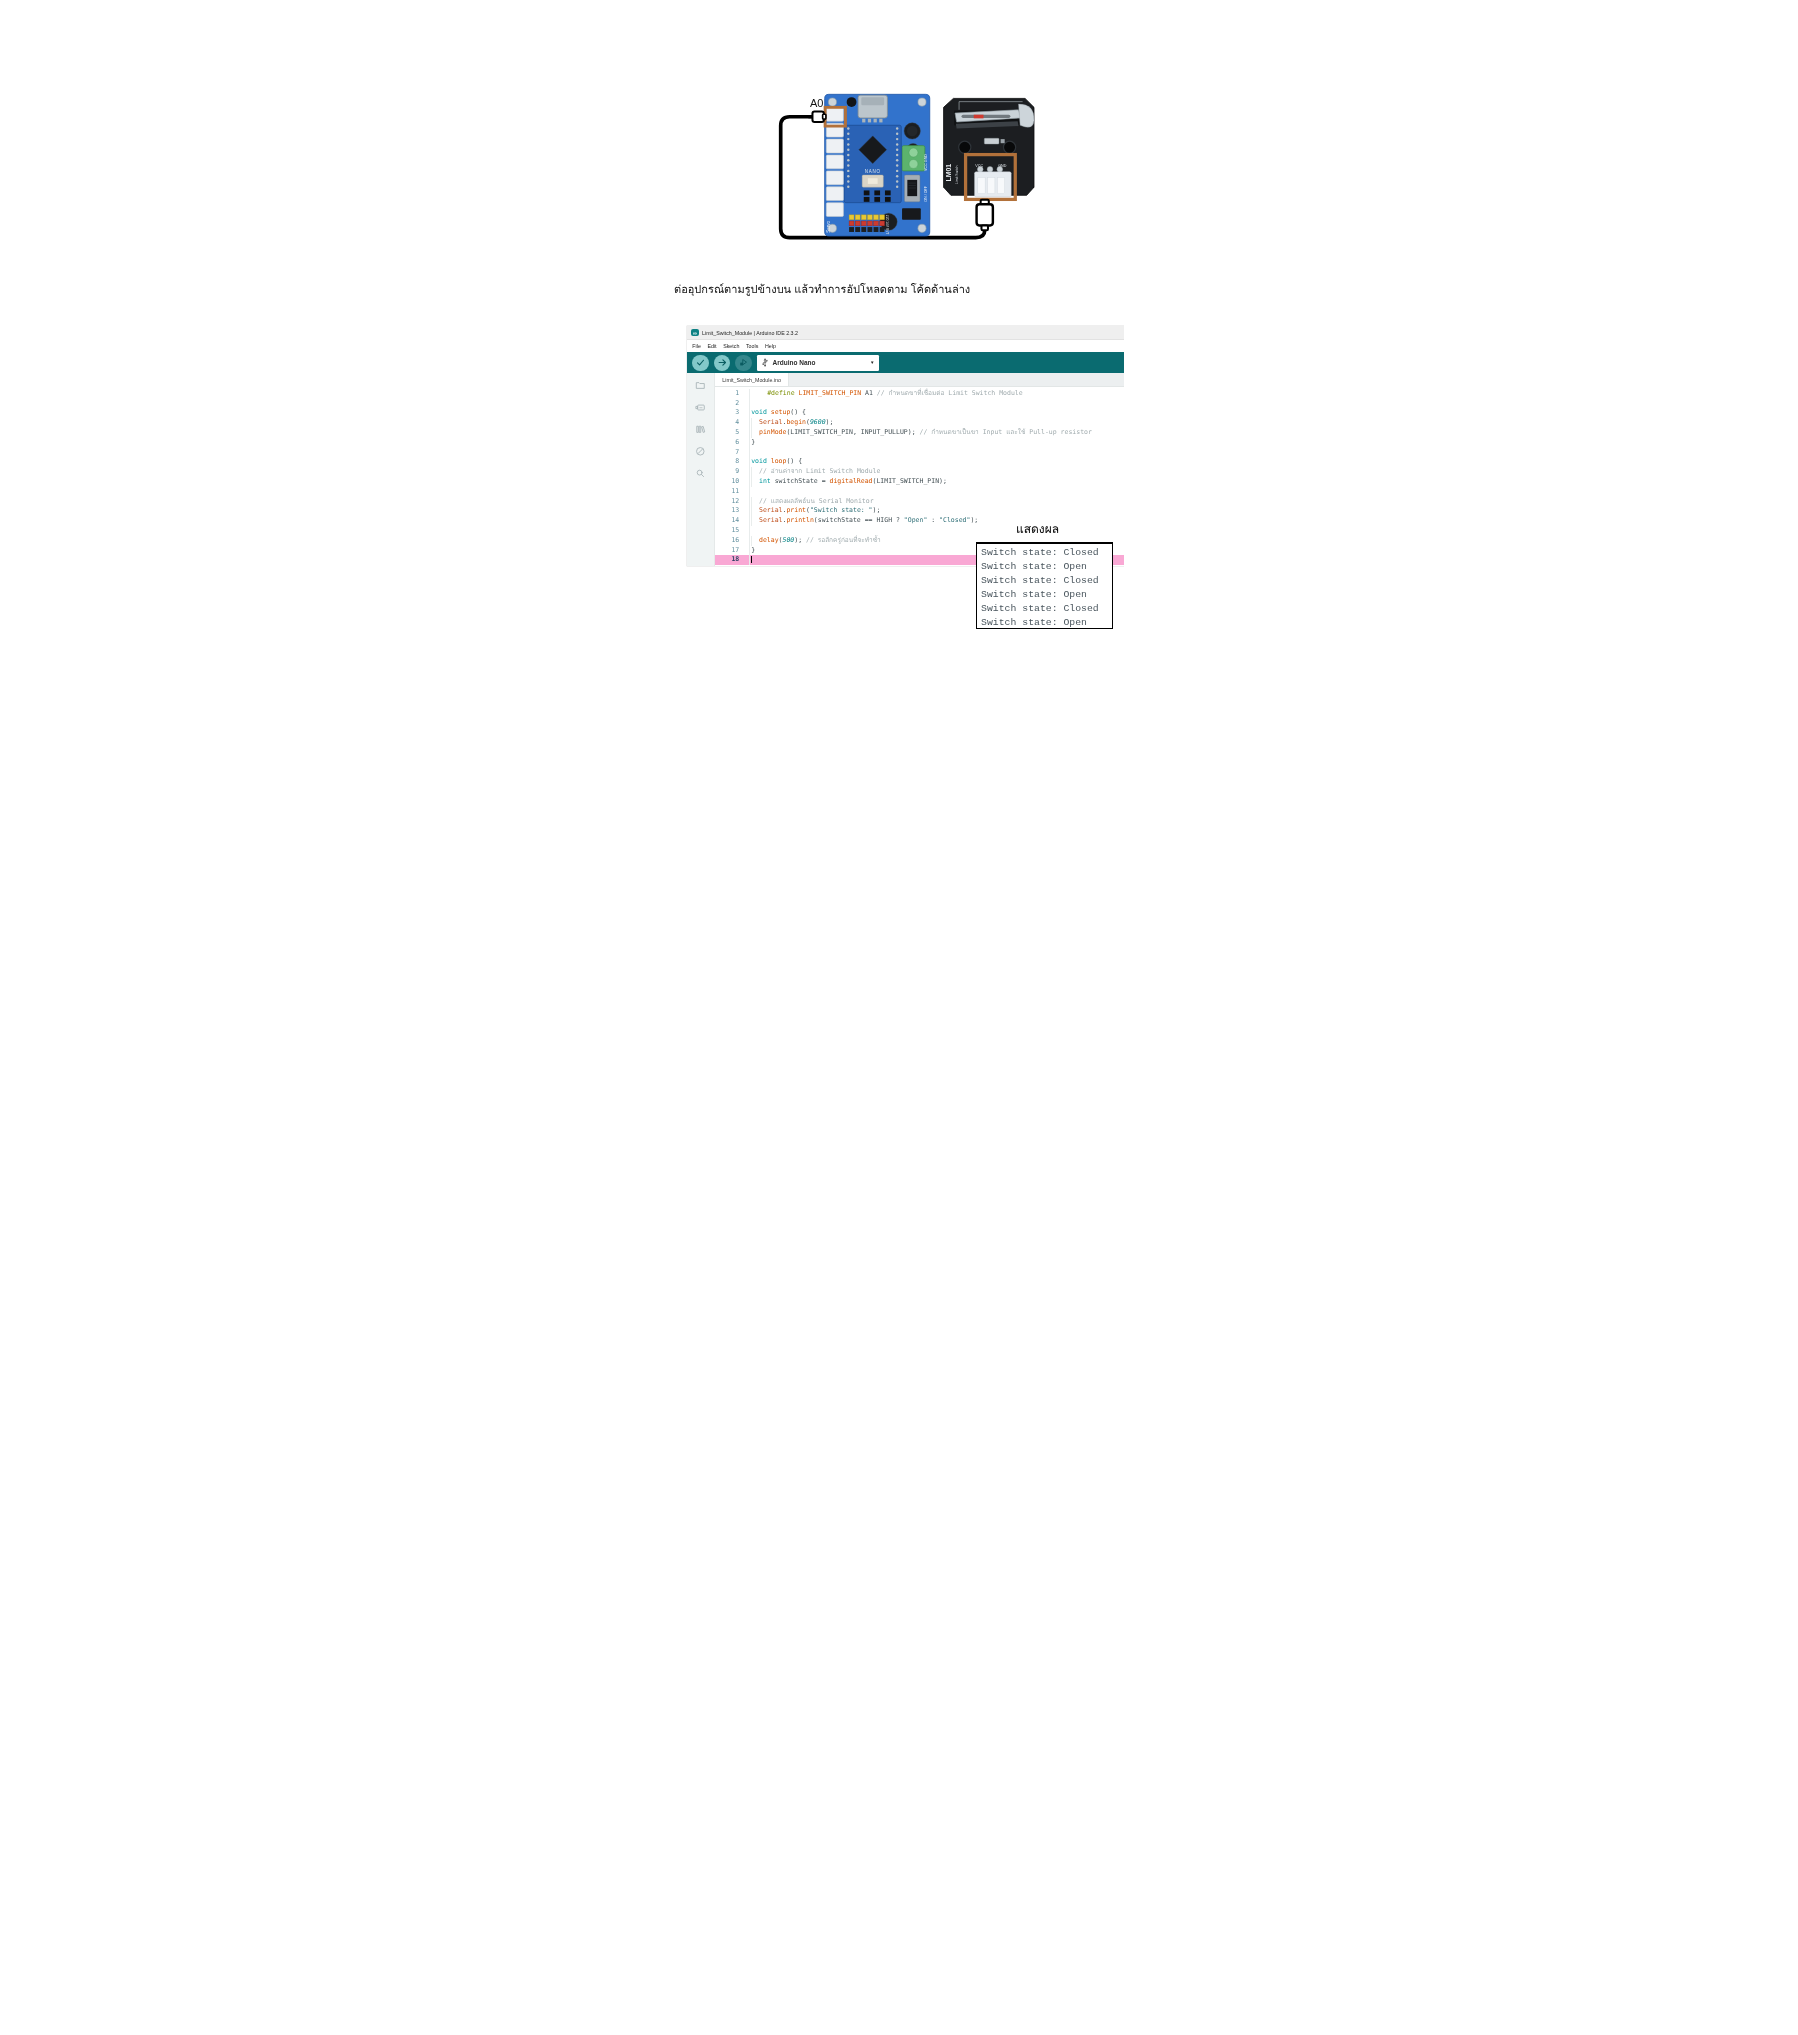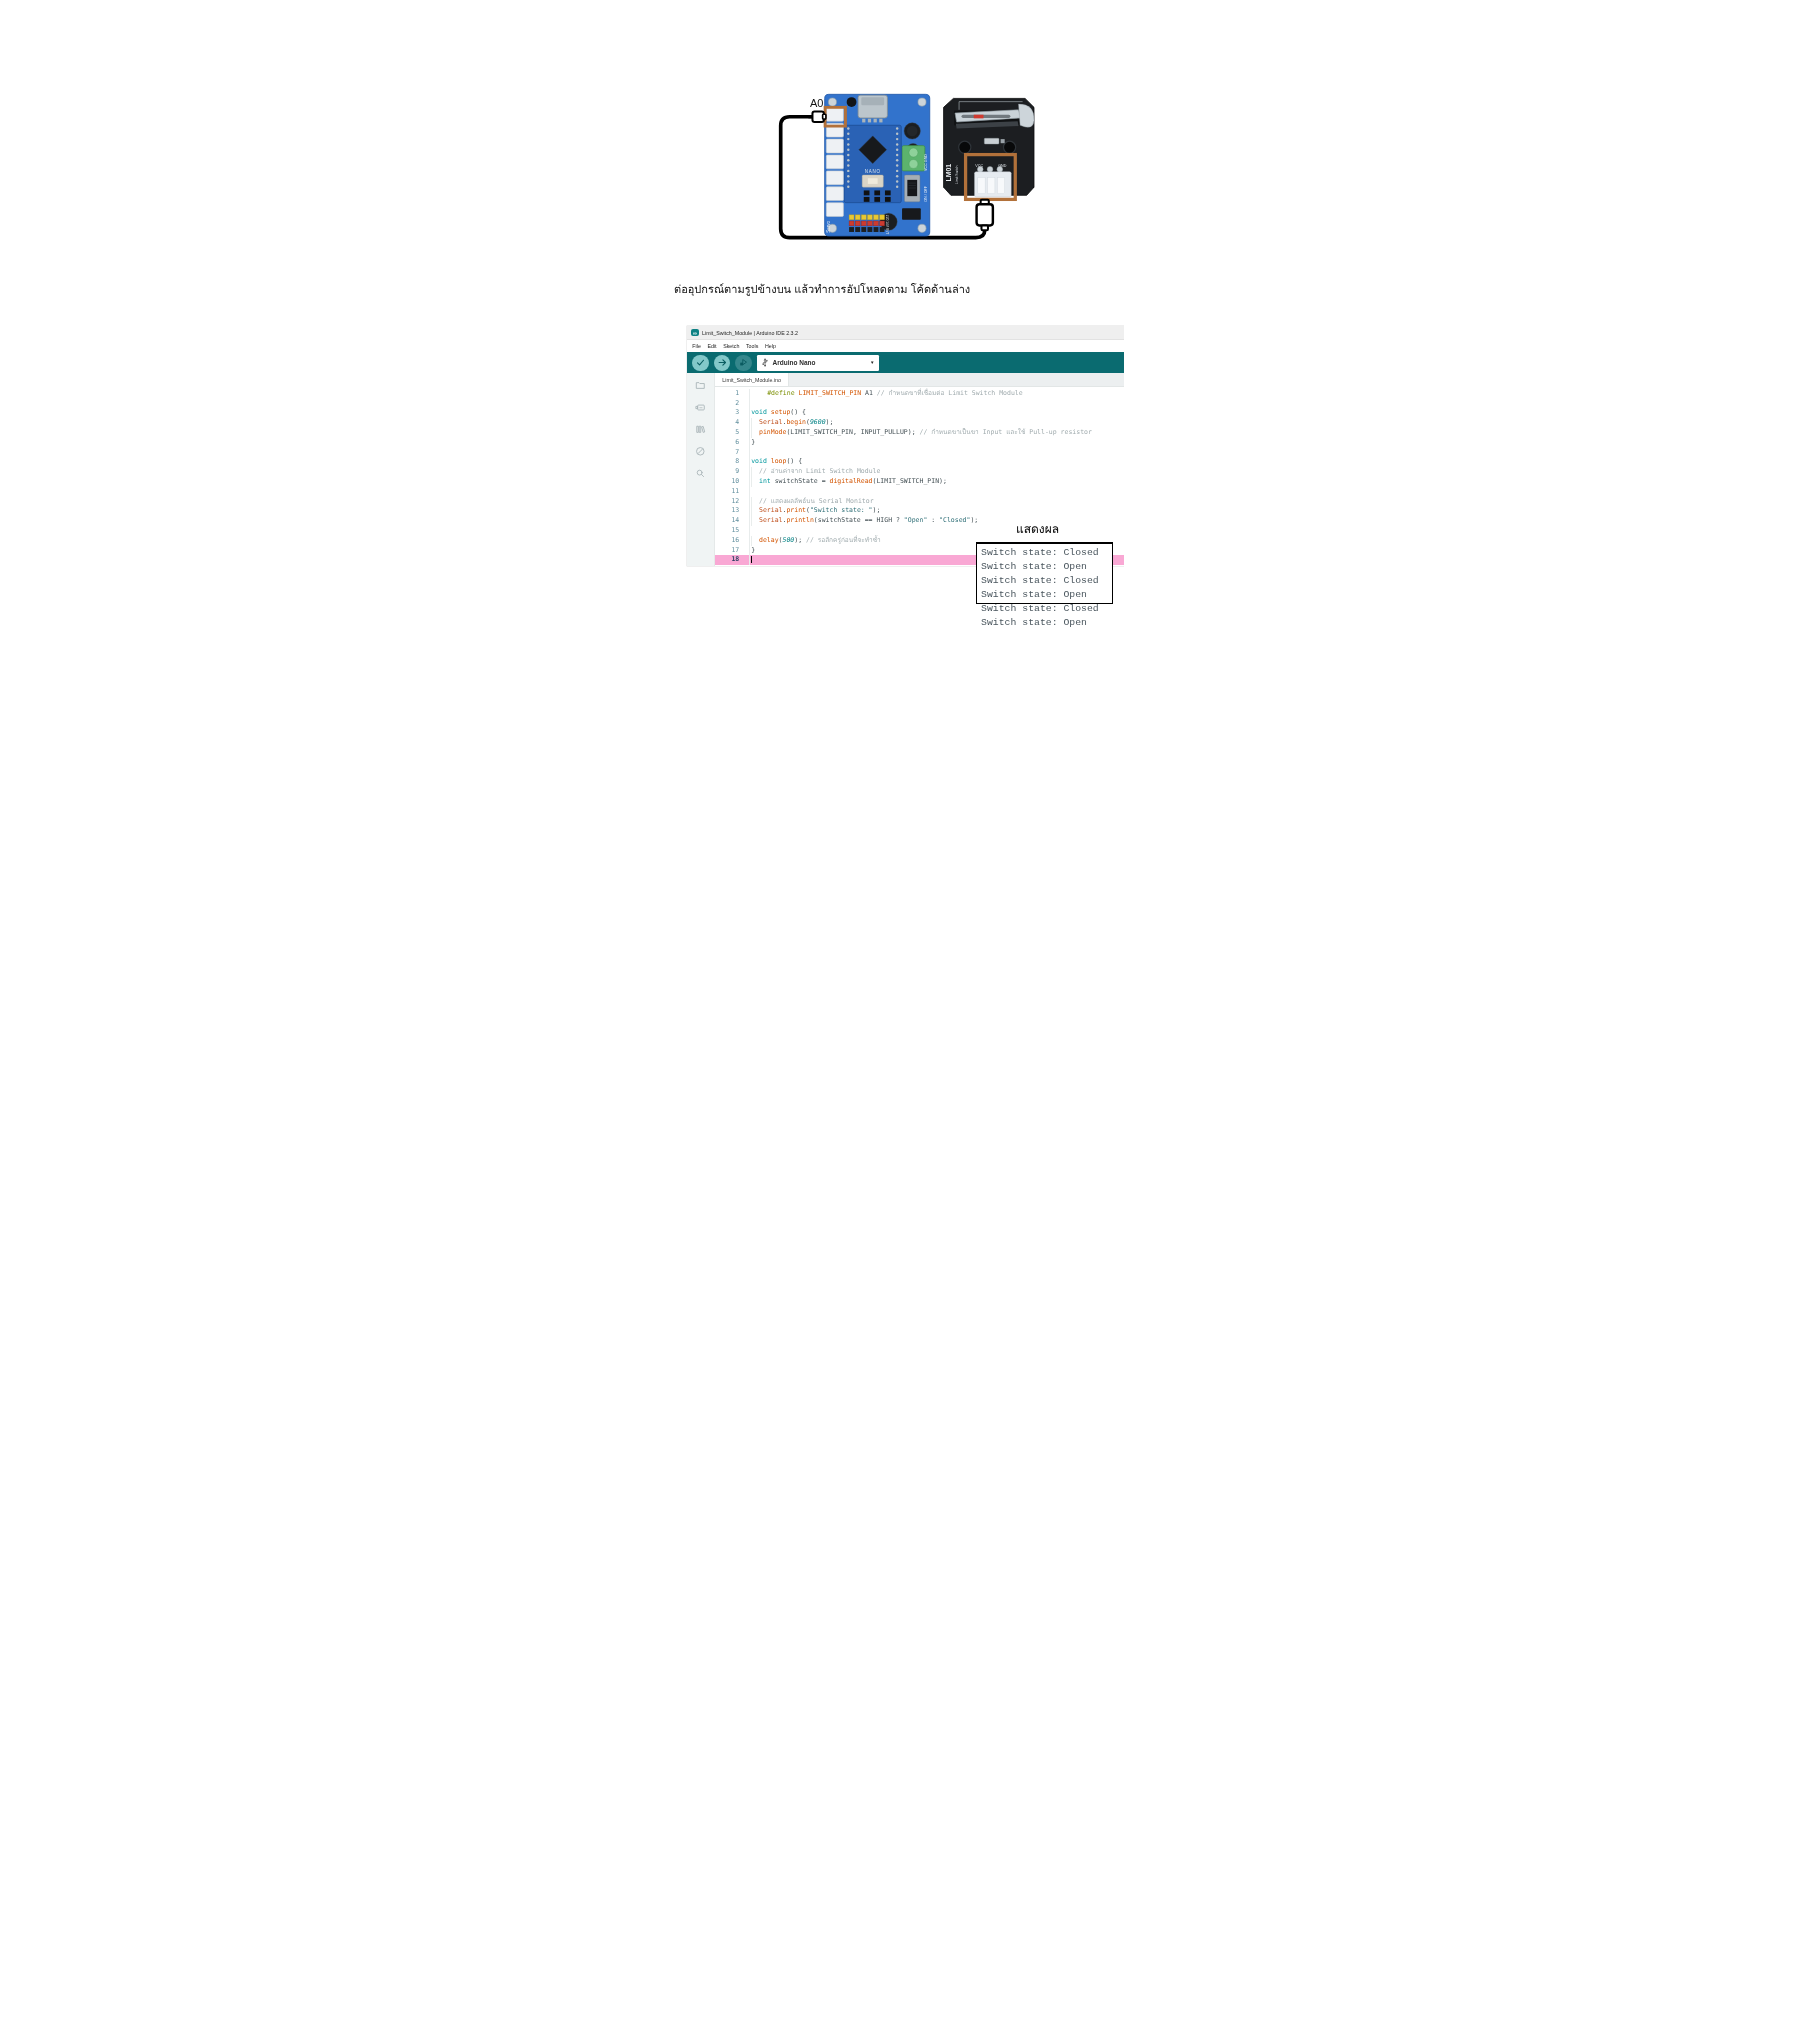--- a/index.html
+++ b/index.html
@@ -44,21 +44,21 @@
   .cl .lc{flex:1;white-space:pre;border-left:0.4px solid #e8ecec;padding-left:1.2px;position:relative;}
   .cl.g .lc::before{content:'';position:absolute;left:1.2px;top:0;height:100%;width:0.4px;background:#e9edec;}
   .cl.active{background:#f9a8d4;}
   .cl.active .ln{color:#2b3f63;font-weight:bold;}
   .caret-bar{display:inline-block;width:0.8px;height:7.7px;background:#000;vertical-align:middle;}
   .tk-pl{color:#434f54;} .tk-kw{color:#00979d;} .tk-fn{color:#d35400;} .tk-obj{color:#c0511f;}
   .tk-num{color:#008184;font-style:italic;} .tk-str{color:#2f6f77;} .tk-cmt{color:#a0abae;} .tk-def{color:#7a8e00;margin-left:16px;}
   .tk-macro{color:#d35400;}
   
   #result-label{position:absolute;left:342px;top:519px;font-size:12px;color:#000;}
-  #serial-output{position:absolute;left:302px;top:542px;width:137px;height:62px;box-sizing:border-box;
+  #serial-output{position:absolute;left:302px;top:542px;width:137px;height:87px;box-sizing:border-box;
                  background:#fff;border:1.2px solid #000;border-top-width:2px;padding:1.6px 4.1px;z-index:5;
                  font-family:"Liberation Mono",monospace;font-size:9.8px;line-height:14px;color:#4a565e;white-space:pre;}
   svg text{font-family:"Liberation Sans",sans-serif;}
 </style>
 </head>
 <body>
 
 <div id="page">
 
 

